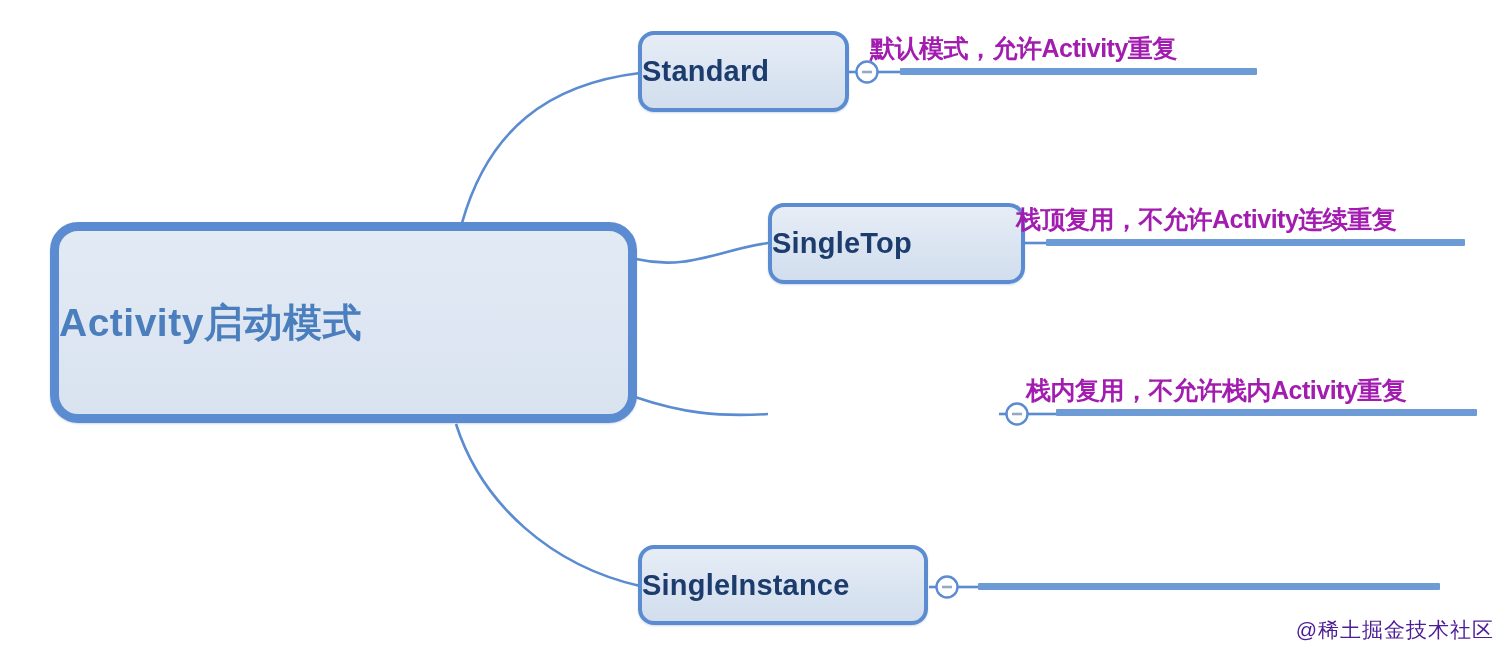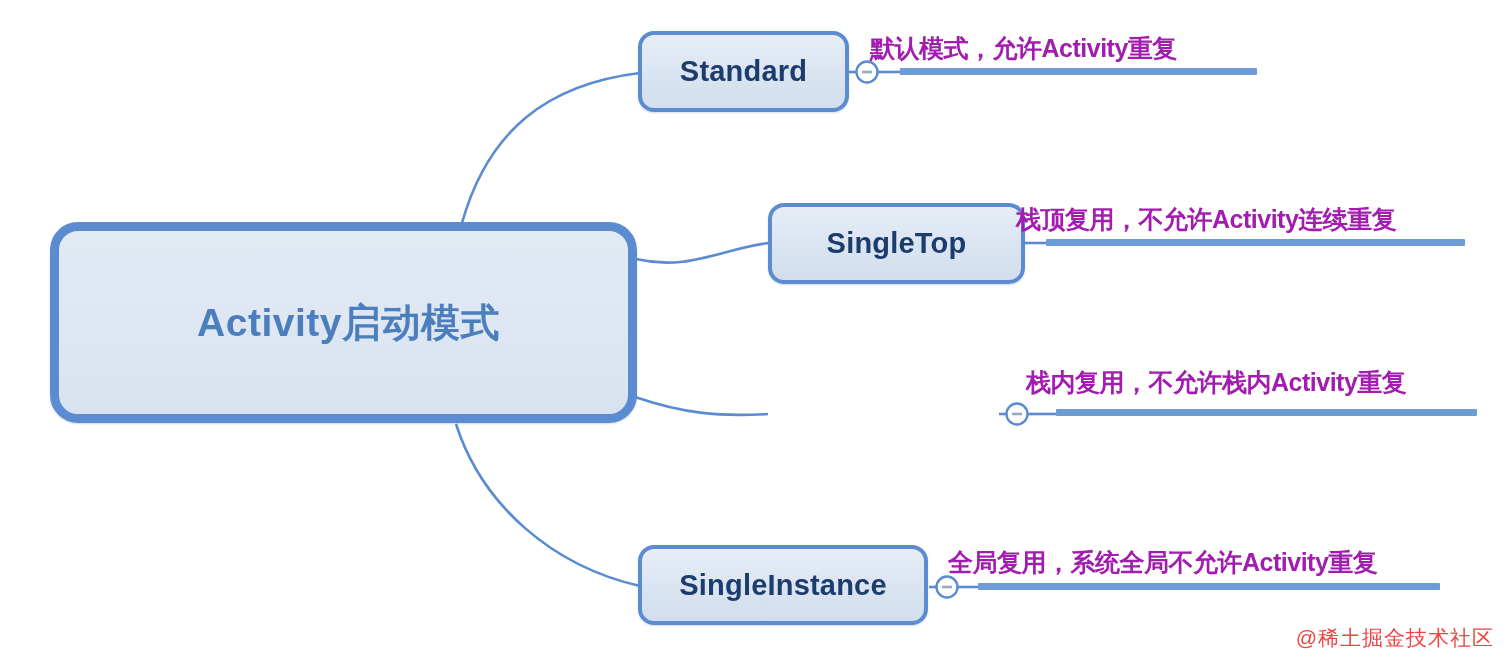--- a/index.html
+++ b/index.html
@@ -2,53 +2,53 @@
 <html><head>
 <meta charset="utf-8">
 <style>
   * { margin:0; padding:0; box-sizing:border-box; }
   html,body { width:1512px; height:664px; background:#ffffff; overflow:hidden;
               font-family:"Liberation Sans","DejaVu Sans",sans-serif; }
   .canvas { position:relative; width:1512px; height:664px; background:#ffffff; }
 
   svg.wires { position:absolute; left:0; top:0; width:1512px; height:664px; z-index:1; }
 
-  .node { position:absolute; z-index:2; display:flex; align-items:center; justify-content:center;
+  .node { position:absolute; z-index:2; display:flex; align-items:center; justify-content:flex-start;
           background:linear-gradient(180deg,#e6edf6 0%,#dae4f1 55%,#d2deee 100%);
           border:4px solid #5b8bd0; border-radius:16px;
           box-shadow:0 1px 2px rgba(70,110,170,0.25); cursor:default; }
 
   .central-node { left:50px; top:222px; width:587px; height:201px;
                   border-width:9px; border-radius:28px;
-                  background:linear-gradient(180deg,#e2eaf4 0%,#d9e3f0 100%);padding-left:10px; }
+                  background:linear-gradient(180deg,#e2eaf4 0%,#d9e3f0 100%); }
   .central-node .title { text-align:center; color:#4a7ebd; font-size:39px; font-weight:600;
                          line-height:55px; letter-spacing:0.5px; }
 
   .node-standard       { left:638px; top:31px;  width:211px; height:81px; }
   .node-singletop      { left:768px; top:203px; width:257px; height:81px; }
   .node-singletask     { left:768px; top:373px; width:230px; height:81px; }
   .node-singleinstance { left:638px; top:545px; width:290px; height:80px; }
 
   .node-label { color:#1c3c6e; font-size:29px; font-weight:700; letter-spacing:0.2px; }
 
   .leaf-bar { position:absolute; height:7px; background:#6d9bd6; border-radius:1px; z-index:2; }
   .bar-standard       { left:900px;  top:68px;  width:357px; }
   .bar-singletop      { left:1046px; top:239px; width:419px; }
   .bar-singletask     { left:1056px; top:409px; width:421px; }
   .bar-singleinstance { left:978px;  top:583px; width:462px; }
 
   .leaf-text { position:absolute; z-index:2; text-align:left; color:#a21caf;
                font-size:25px; font-weight:700; letter-spacing:-0.5px; white-space:nowrap; }
   .txt-standard       { left:870px;  top:32px;  width:417px; }
   .txt-singletop      { left:1016px; top:203px; width:479px; }
-  .txt-singletask     { left:1026px; top:366px; width:481px; }
+  .txt-singletask     { left:1026px; top:374px; width:481px; }
   .txt-singleinstance { left:948px;  top:546px; width:522px; }
 
-  .watermark { position:absolute; right:18px; bottom:12px; z-index:3;
-               color:#ef4444; font-size:21px; letter-spacing:1px; }
+  .watermark { position:absolute; right:18px; bottom:20px; z-index:3;
+               color:#4c1d95; font-size:21px; letter-spacing:1px; }
 </style>
 </head>
 <body>
 
 <div class="canvas">
 
   <svg class="wires" viewBox="0 0 1512 664" xmlns="http://www.w3.org/2000/svg">
 
     <path d="M 462 223 C 488 130, 548 84, 640 73" stroke="#5b8bd0" stroke-width="2.6" fill="none"></path>
     <path d="M 636 259 C 688 271, 718 250, 768 243" stroke="#5b8bd0" stroke-width="2.6" fill="none"></path>
@@ -100,18 +100,17 @@
 
   <div class="leaf-text txt-standard">默认模式，允许Activity重复</div>
   <div class="leaf-bar bar-standard"></div>
 
   <div class="leaf-text txt-singletop">栈顶复用，不允许Activity连续重复</div>
   <div class="leaf-bar bar-singletop"></div>
 
   <div class="leaf-text txt-singletask">栈内复用，不允许栈内Activity重复</div>
   <div class="leaf-bar bar-singletask"></div>
 
-  <div class="leaf-text txt-singleinstance">全局复用，系统全局不允许Activity重复</div>
   <div class="leaf-bar bar-singleinstance"></div>
 
   <div class="watermark">@稀土掘金技术社区</div>
 
 </div>
 
 </body></html>

